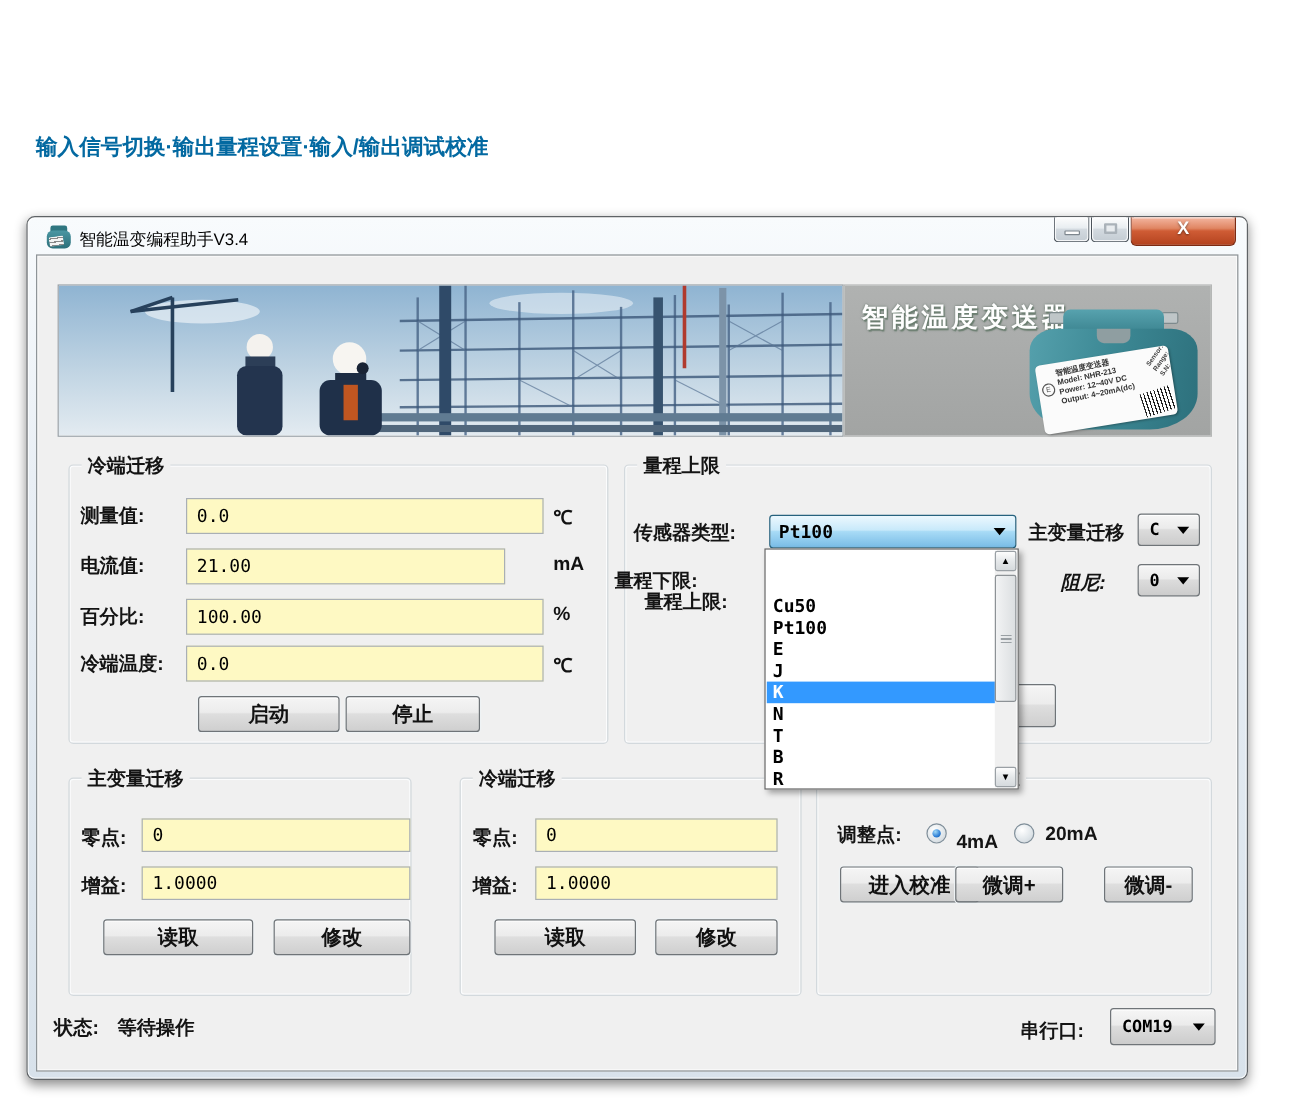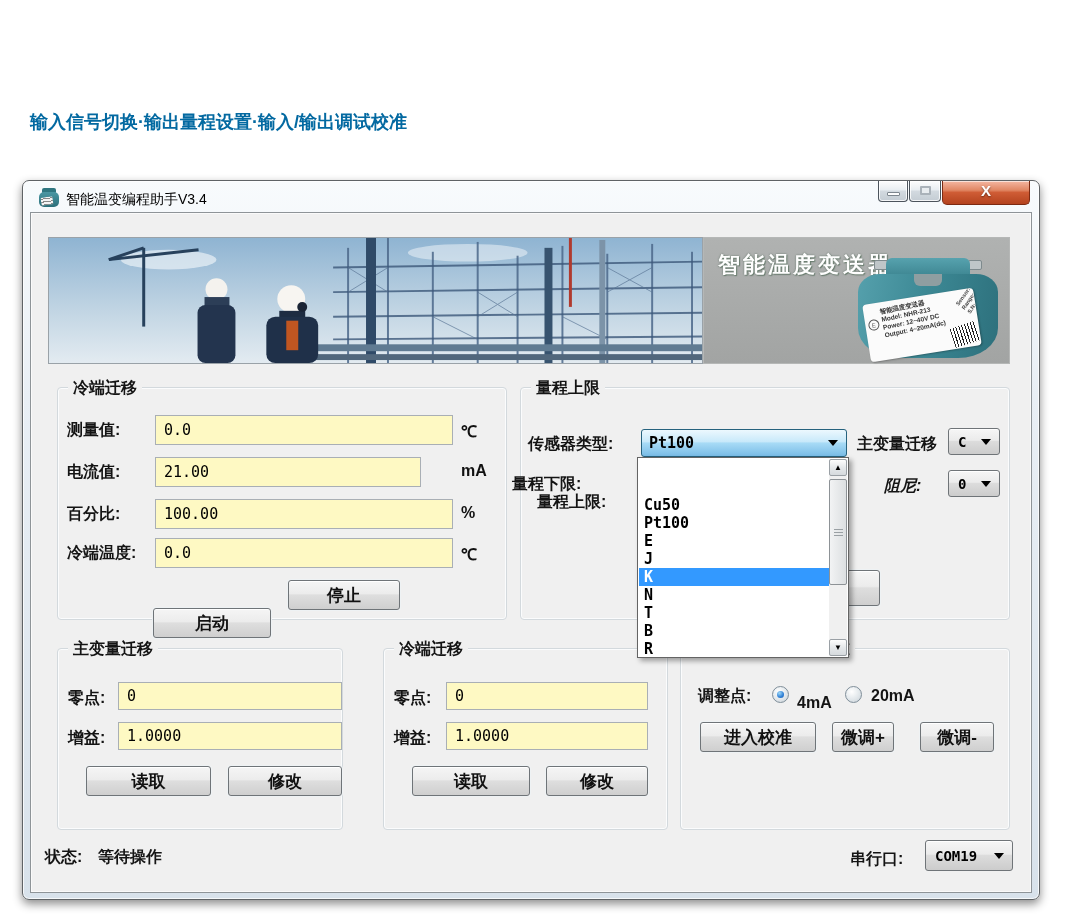--- a/index.html
+++ b/index.html
@@ -240,21 +240,21 @@
   <div class="unit" style="left:461px; top:462px;">mA</div>
 
   <div class="abs lbl" style="left:67px; top:504px;">百分比:</div>
   <div class="field" style="left:155px; top:499px; width:298px; height:30px;">100.00</div>
   <div class="unit" style="left:461px; top:504px;">%</div>
 
   <div class="abs lbl" style="left:67px; top:543px;text-align:right;">冷端温度:</div>
   <div class="field" style="left:155px; top:538px; width:298px; height:30px;">0.0</div>
   <div class="unit" style="left:461px; top:543px;">℃</div>
 
-  <div class="btn" style="left:153px; top:580px; width:118px; height:30px;margin-top:28px;">启动</div>
+  <div class="btn" style="left:165px; top:580px; width:118px; height:30px;">启动</div>
   <div class="btn" style="left:288px; top:580px; width:112px; height:30px;">停止</div>
 
   <div class="group" style="left:520px; top:387px; width:490px; height:233px;">
     <div class="group-title">量程上限</div>
   </div>
   <div class="abs lbl" style="left:528px; top:434px;">传感器类型:</div>
   <div id="sensor-combo" class="abs">
     <div class="val">Pt100</div>
     <div class="arr"></div>
   </div>
@@ -298,21 +298,21 @@
     <div class="group-title">4-20mA输出调试校准</div>
   </div>
   <div class="abs lbl" style="left:698px; top:686px;">调整点:</div>
   <div class="radio" style="left:772px; top:686px;">
       <div class="dot"></div>
     </div>
   <div class="abs lbl" style="left:797px; top:694px;">4mA</div>
   <div class="radio" style="left:845px; top:686px;"></div>
   <div class="abs lbl" style="left:871px; top:687px;">20mA</div>
   <div class="btn" style="left:700px; top:722px; width:116px; height:30px;">进入校准</div>
-  <div class="btn" style="left:832px; top:722px; width:62px; height:30px;text-align:center;">微调+</div>
+  <div class="btn" style="left:796px; top:722px; width:90px; height:30px;text-align:center;">微调+</div>
   <div class="btn" style="left:920px; top:722px; width:74px; height:30px;">微调-</div>
 
   <div class="abs lbl" style="left:45px; top:847px;text-align:right;">状态:</div>
   <div class="abs lbl" style="left:98px; top:847px;">等待操作</div>
   <div class="abs lbl" style="left:850px; top:849px;">串行口:</div>
   <div class="combo" style="left:925px; top:840px; width:88px; height:31px;">
     <div class="val">COM19</div>
     <div class="arr"></div>
   </div>
 

